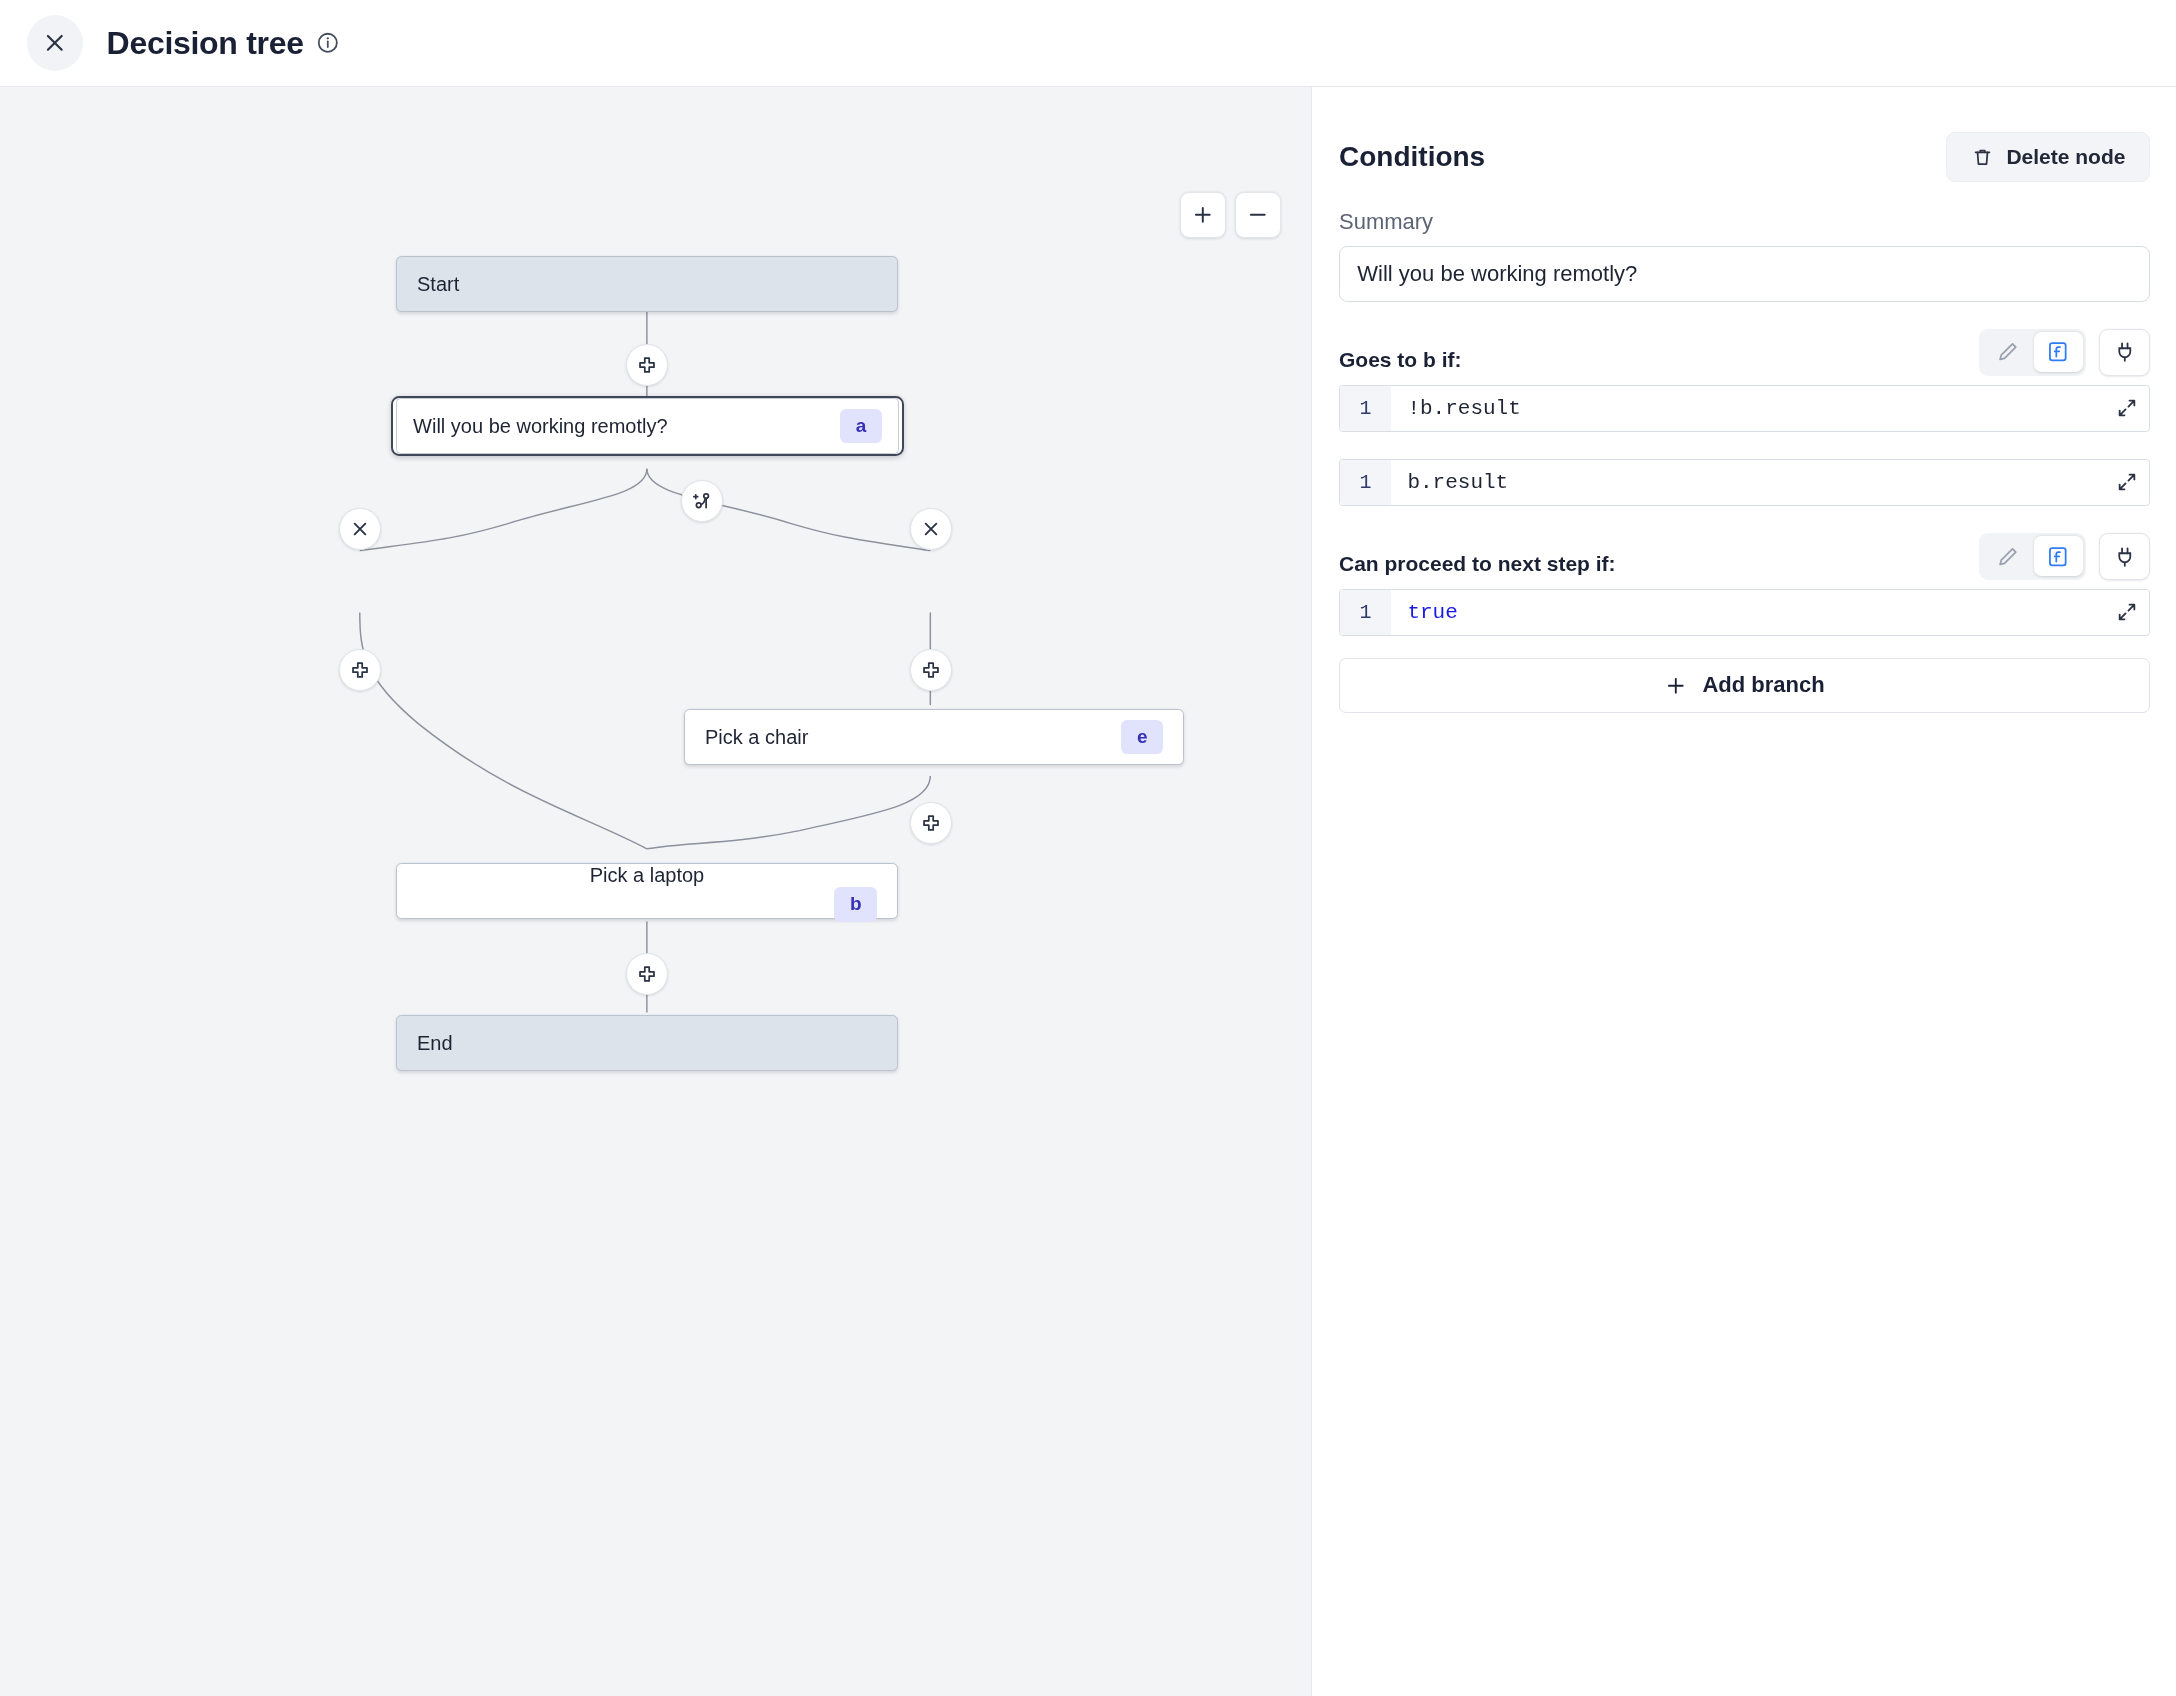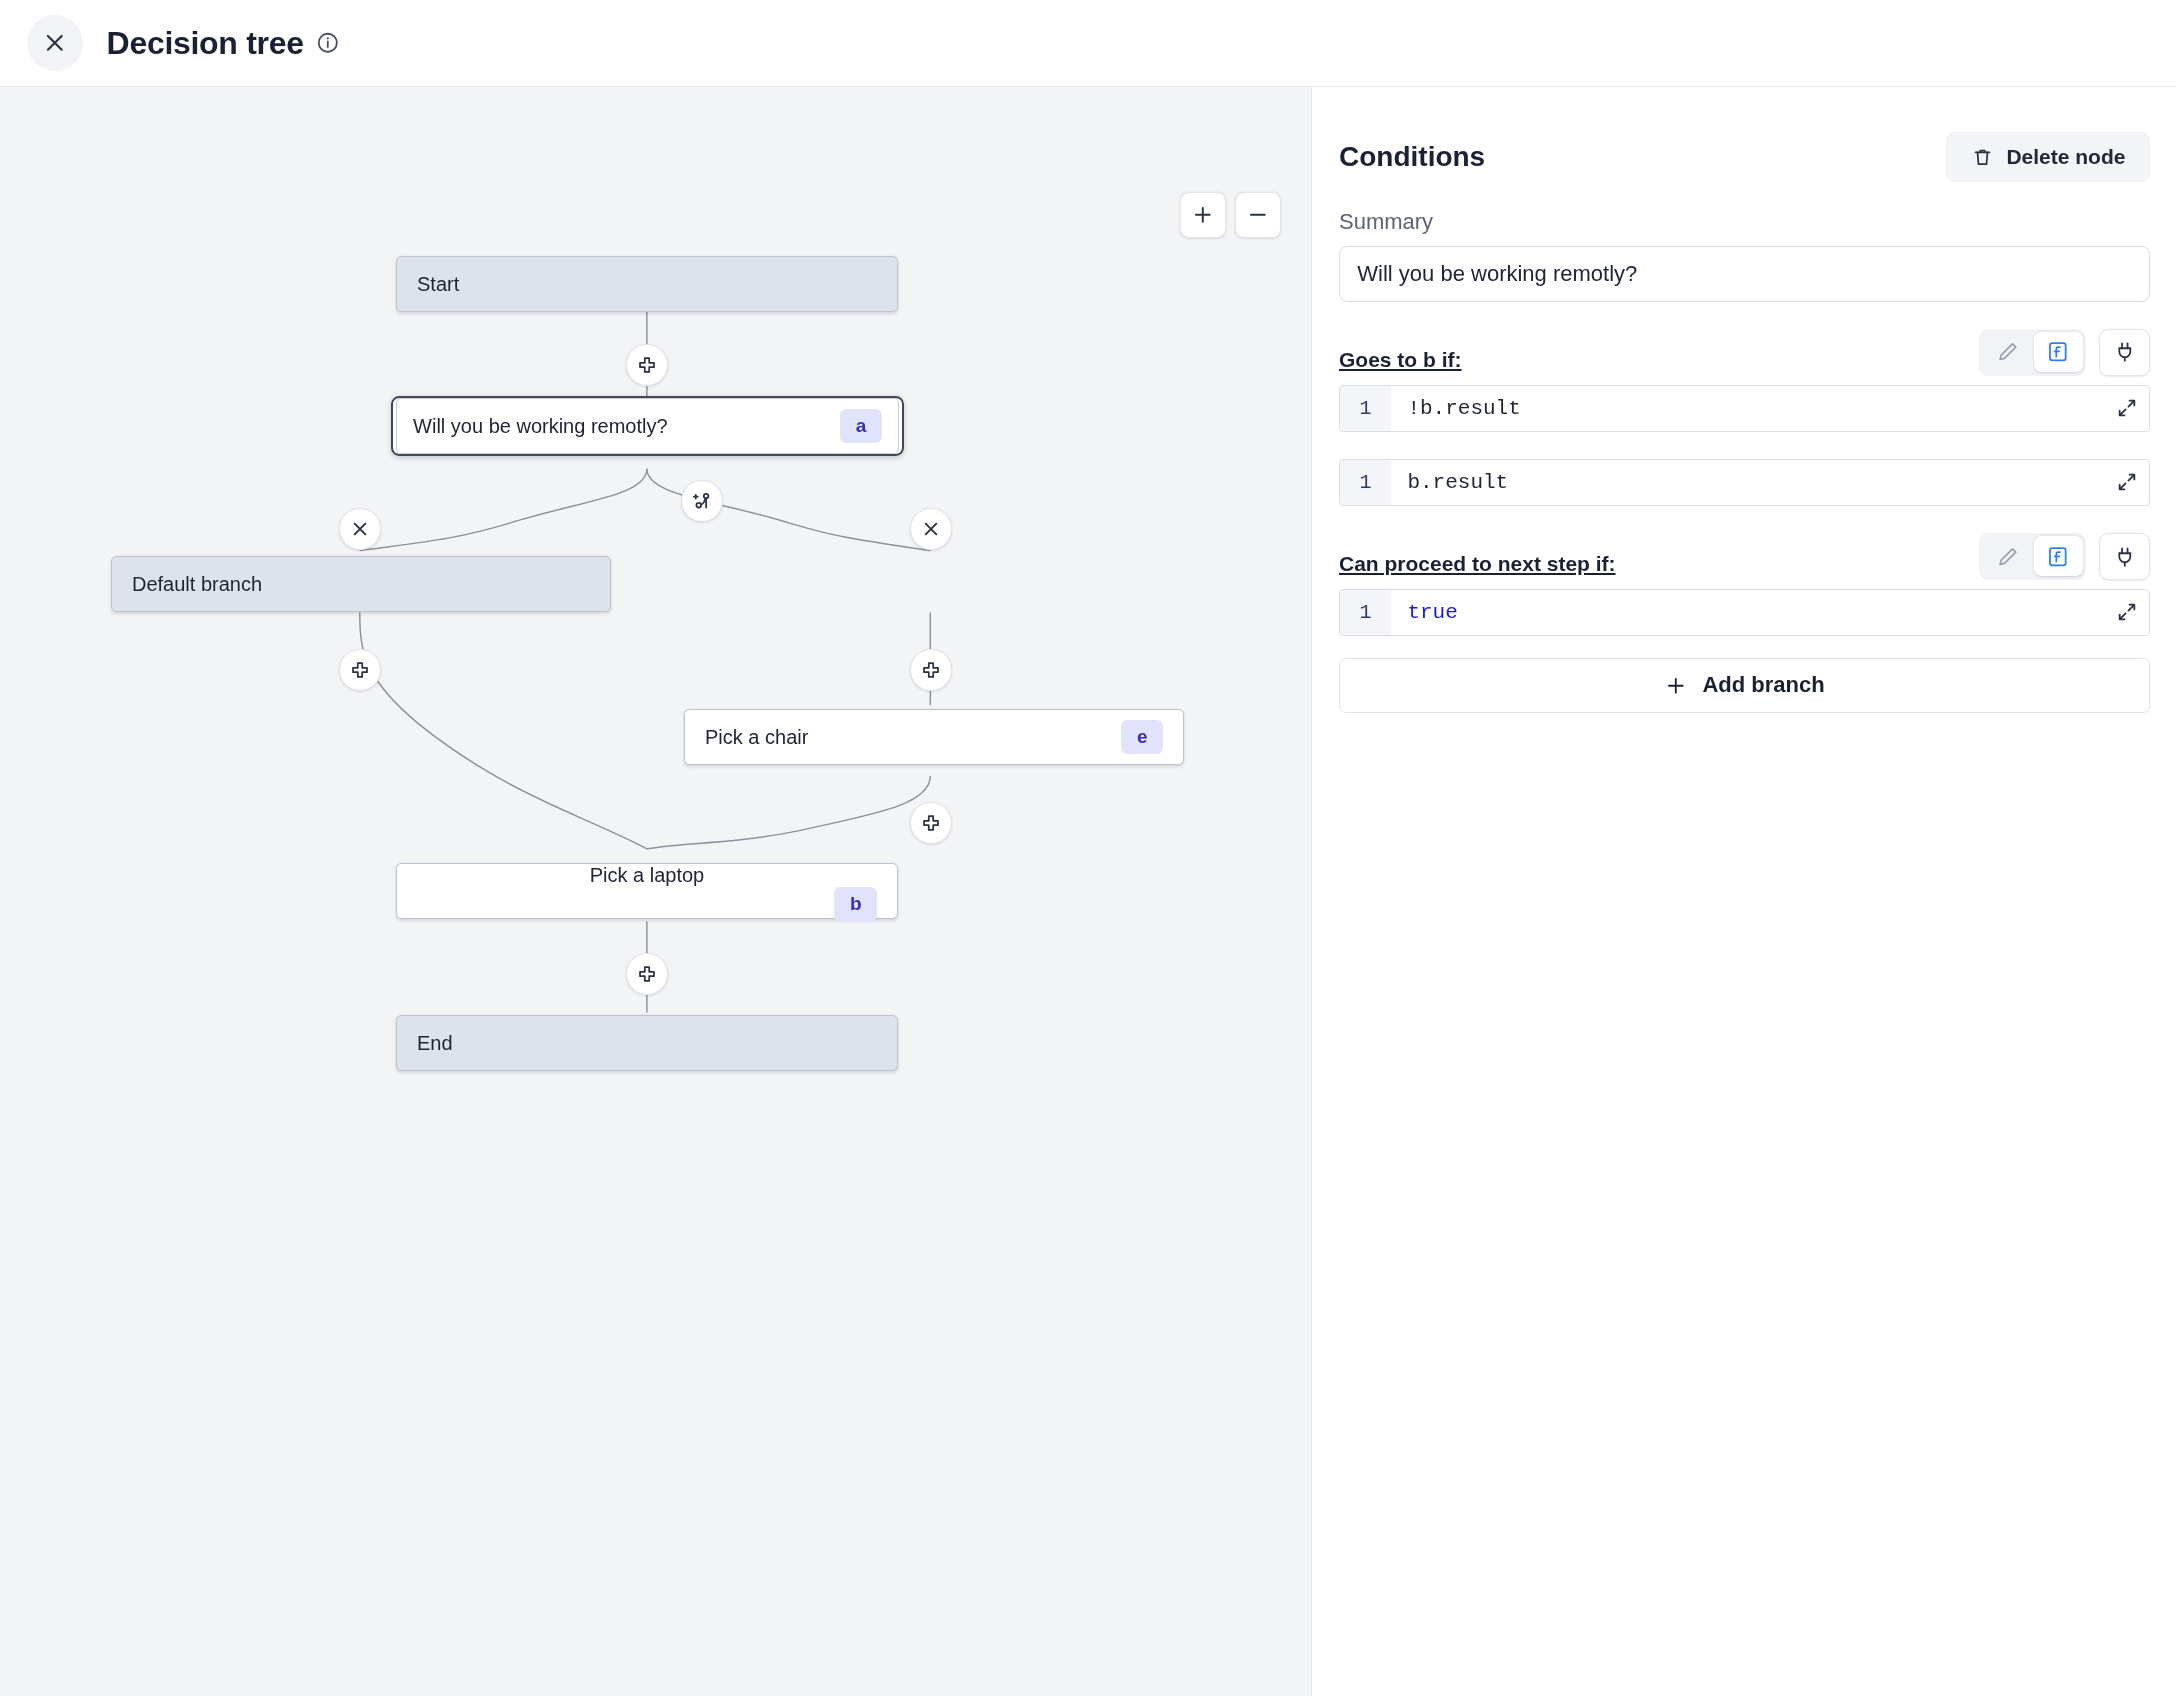--- a/index.html
+++ b/index.html
@@ -180,21 +180,20 @@
   .cond-block { margin-top: 27px; position: relative; }
   .cond-row {
     display: flex; align-items: flex-end; justify-content: space-between;
     min-height: 47px;
   }
   .cond-label {
     font-size: 21px;
     font-weight: bold;
     color: #1b2135;
     padding-bottom: 3.6px;
-    text-decoration: underline;
   }
   .cond-tools { display: flex; align-items: center; gap: 12.7px; }
   .seg-group {
     display: flex;
     background: #f2f3f6;
     border-radius: 9px;
     padding: 3.6px;
     gap: 1.8px;
   }
   .seg-btn {
@@ -338,23 +337,20 @@
         <span class="node-label">Start</span>
       </div>
 
       <div class="node step selected" style="left:391px; top:309px; width:513px;">
         <div class="inner">
           <span class="node-label">Will you be working remotly?</span>
           <span class="node-badge">a</span>
         </div>
       </div>
 
-      <div class="node branch" style="left:111px; top:469px; width:500px;">
-        <span class="node-label">Default branch</span>
-      </div>
 
 
       <div class="node step" style="left:684px; top:622px; width:500px;">
         <span class="node-label">Pick a chair</span>
         <span class="node-badge">e</span>
       </div>
 
       <div class="node step" style="left:396px; top:776px; width:502px;flex-direction:column;">
         <span class="node-label">Pick a laptop</span>
         <span class="node-badge">b</span>

